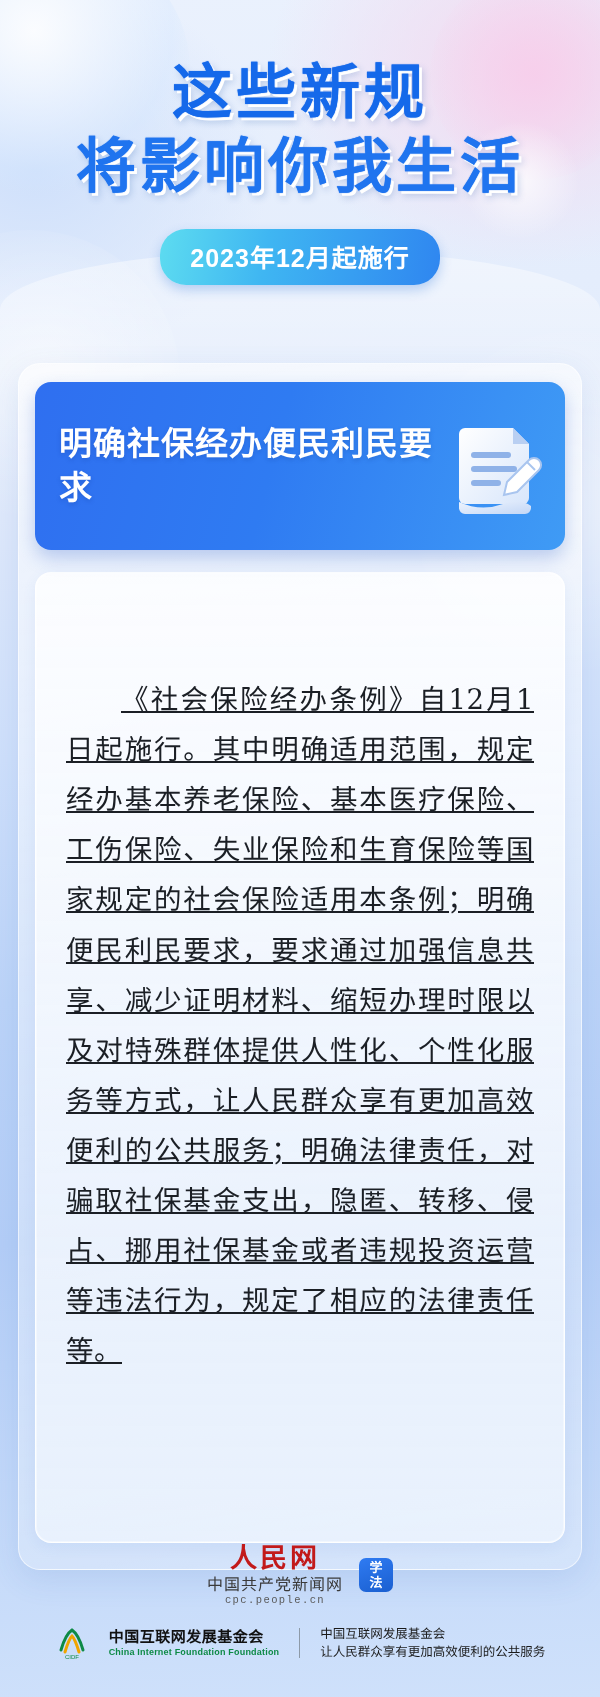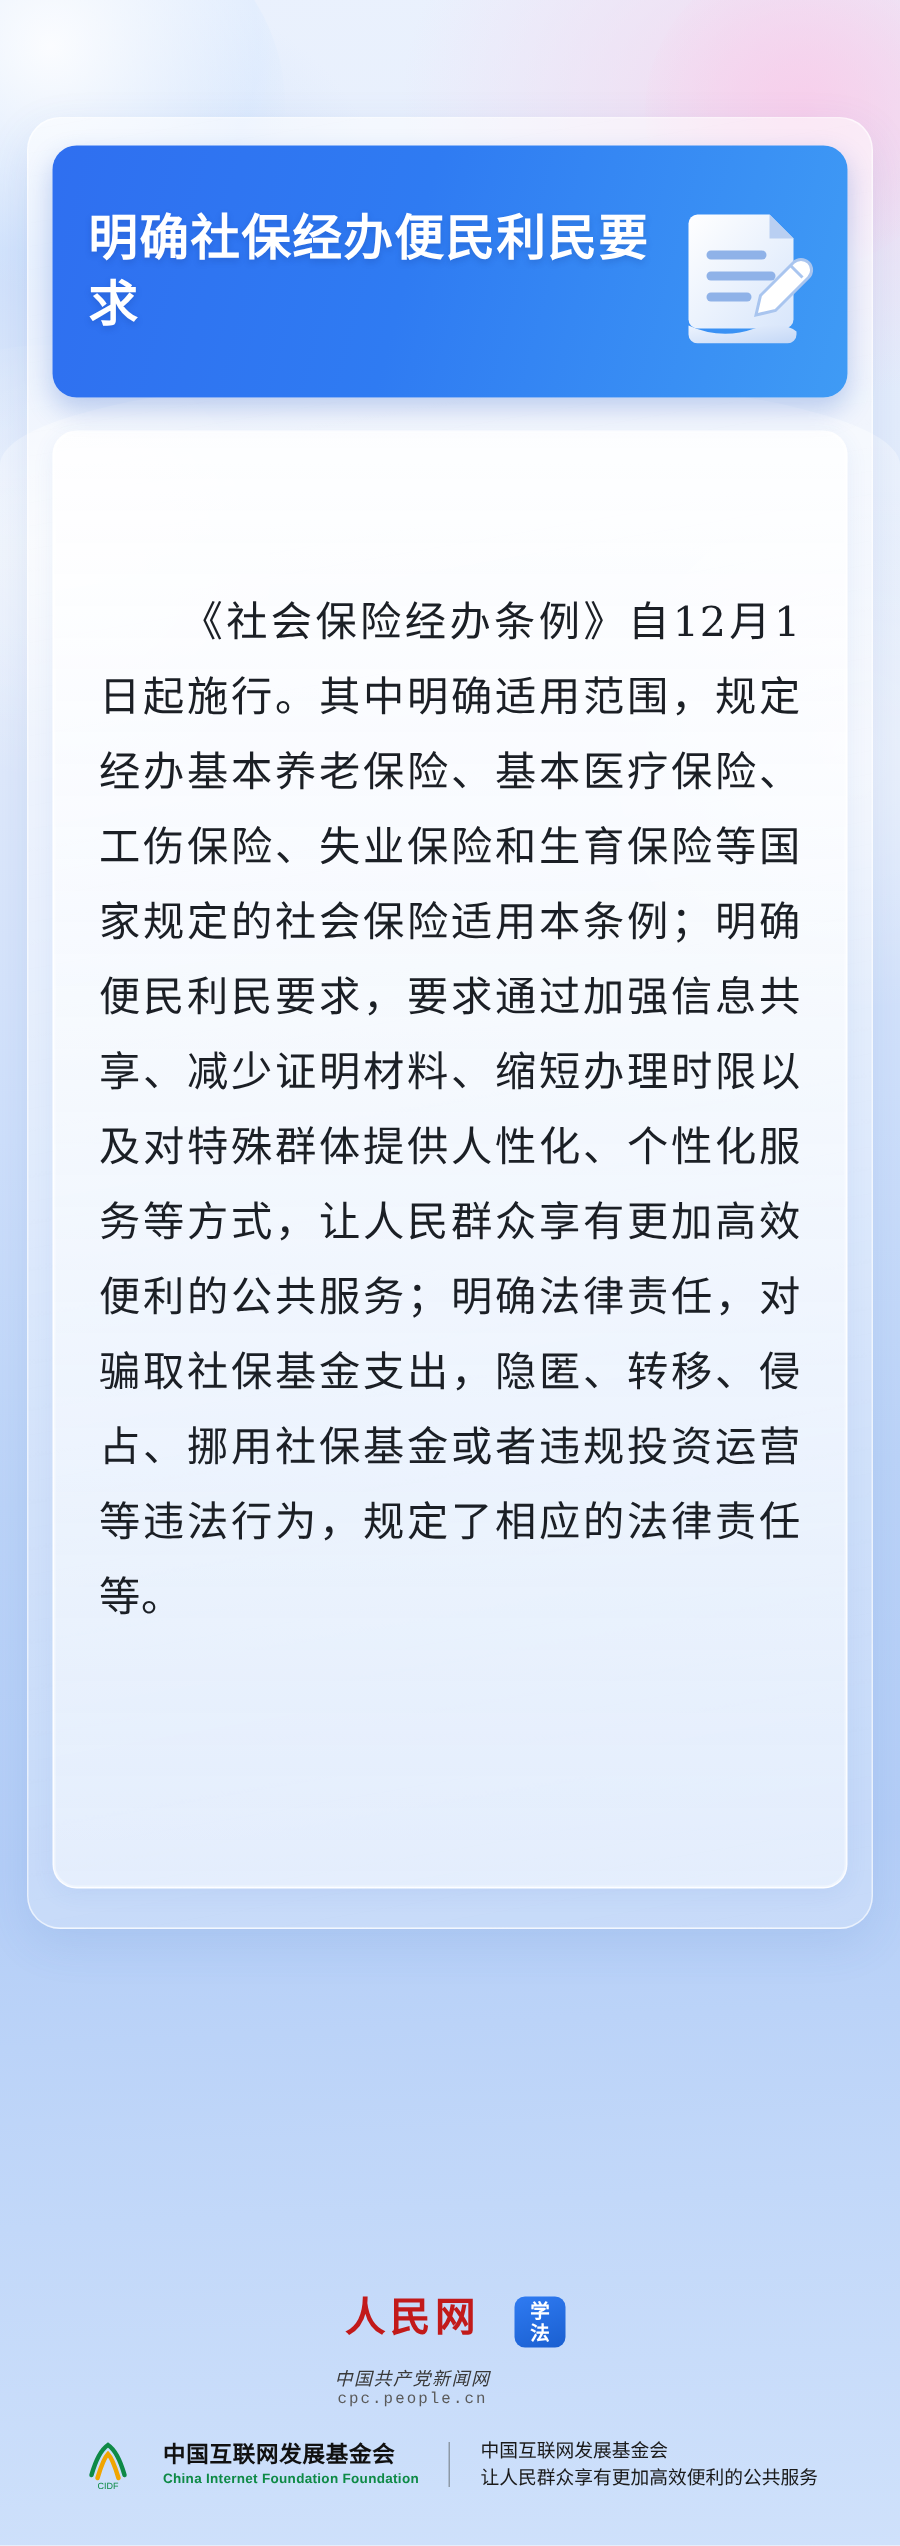--- a/index.html
+++ b/index.html
@@ -152,51 +152,51 @@
     min-height: 640px;
   }
   .body-text {
     color: #1b1f25;
     font-size: 27.5px;
     line-height: 1.82;
     letter-spacing: .5px;
     text-indent: 2em;
     text-align: justify;
     font-family: "DejaVu Serif", "Liberation Serif", serif;
+    text-decoration: underline;
   }
 
   
   .footer {
     position: absolute;
     left: 0; right: 0;
     bottom: 36px;
   }
   .footer-brands {
     display: flex;
-    align-items: flex-start;
+    align-items: center;
     justify-content: center;
     gap: 16px;
   }
   .brand-people {
     text-align: center;
     line-height: 1.1;
   }
   .brand-people .cn {
     font-size: 27px;
     font-weight: 700;
     color: #c21a1a;
     letter-spacing: 3px;
     font-family: "DejaVu Serif", "Liberation Serif", serif;
   }
   .brand-people .sub {
-    margin-top: 19px;
-    font-size: 12px;
+    margin-top: 3px;
+    font-size: 16px;
     color: #3a3a3a;
     letter-spacing: 1px;
-    font-style: italic;
   }
   .brand-people .url {
     margin-top: 2px;
     font-size: 10.5px;
     color: #5a5a5a;
     letter-spacing: 1.4px;
     font-family: Liberation Mono, monospace;
   }
   .brand-xuefa {
     display: flex;
@@ -267,20 +267,27 @@
 
 <div class="poster">
 
   <div class="blob blob-1"></div>
   <div class="blob blob-2"></div>
   <div class="blob blob-3"></div>
   <div class="blob blob-4"></div>
   <div class="blob blob-5"></div>
   <div class="wave"></div>
 
+  <div class="header">
+    <div class="title-line">这些新规</div>
+    <div class="title-line second">将影响你我生活</div>
+    <div class="subtitle-wrap">
+      <div class="subtitle">2023年12月起施行</div>
+    </div>
+  </div>
 
   <div class="card">
 
     <div class="headline">
       <div class="headline-text">明确社保经办便民利民要求</div>
       <span class="doc-icon">
         <svg viewBox="0 0 92 96" width="92" height="96" aria-hidden="true">
           <defs>
             <linearGradient id="pg" x1="0" y1="0" x2="1" y2="1">
               <stop offset="0" stop-color="#ffffff"></stop>

